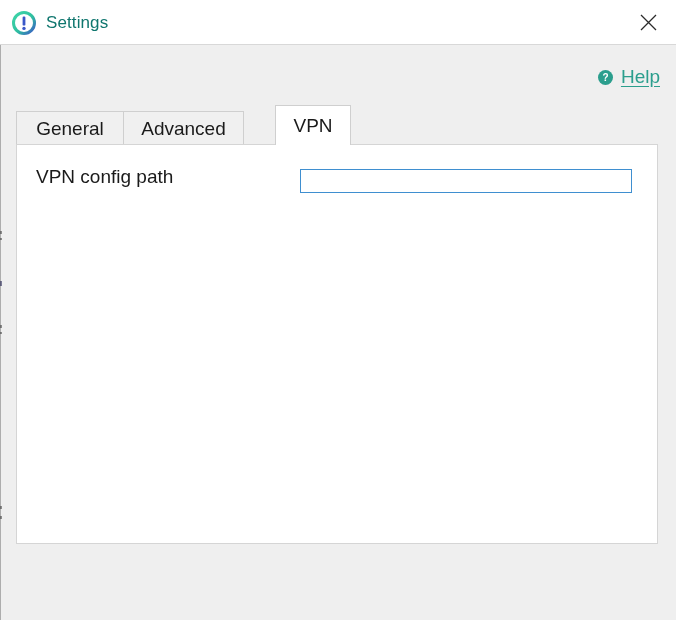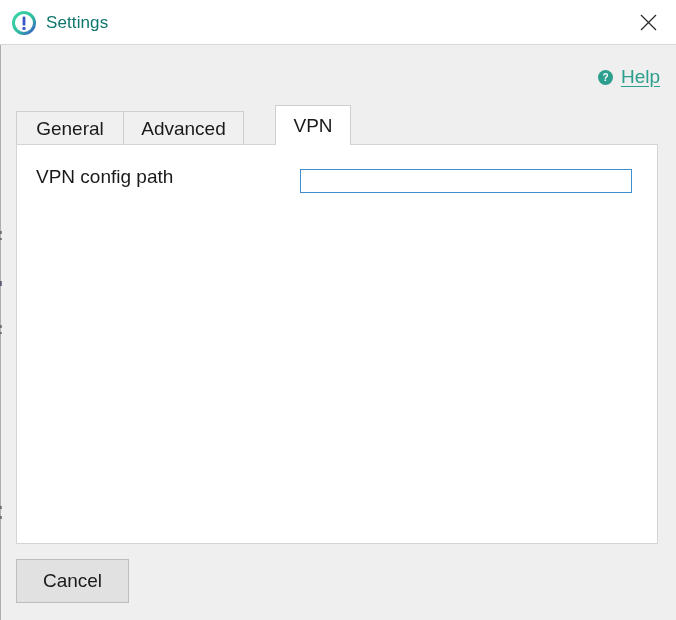--- a/index.html
+++ b/index.html
@@ -275,17 +275,14 @@
     </div>
   </div>
 
   <div class="panel">
     <div class="form-row">
       <span class="field-label">VPN config path</span>
       <input class="text-input" type="text" value="" placeholder="" style="">
     </div>
   </div>
 
-  <button class="btn btn-cancel">
-    <span>Cancel</span>
-  </button>
 
 </div>
 
 </body></html>

